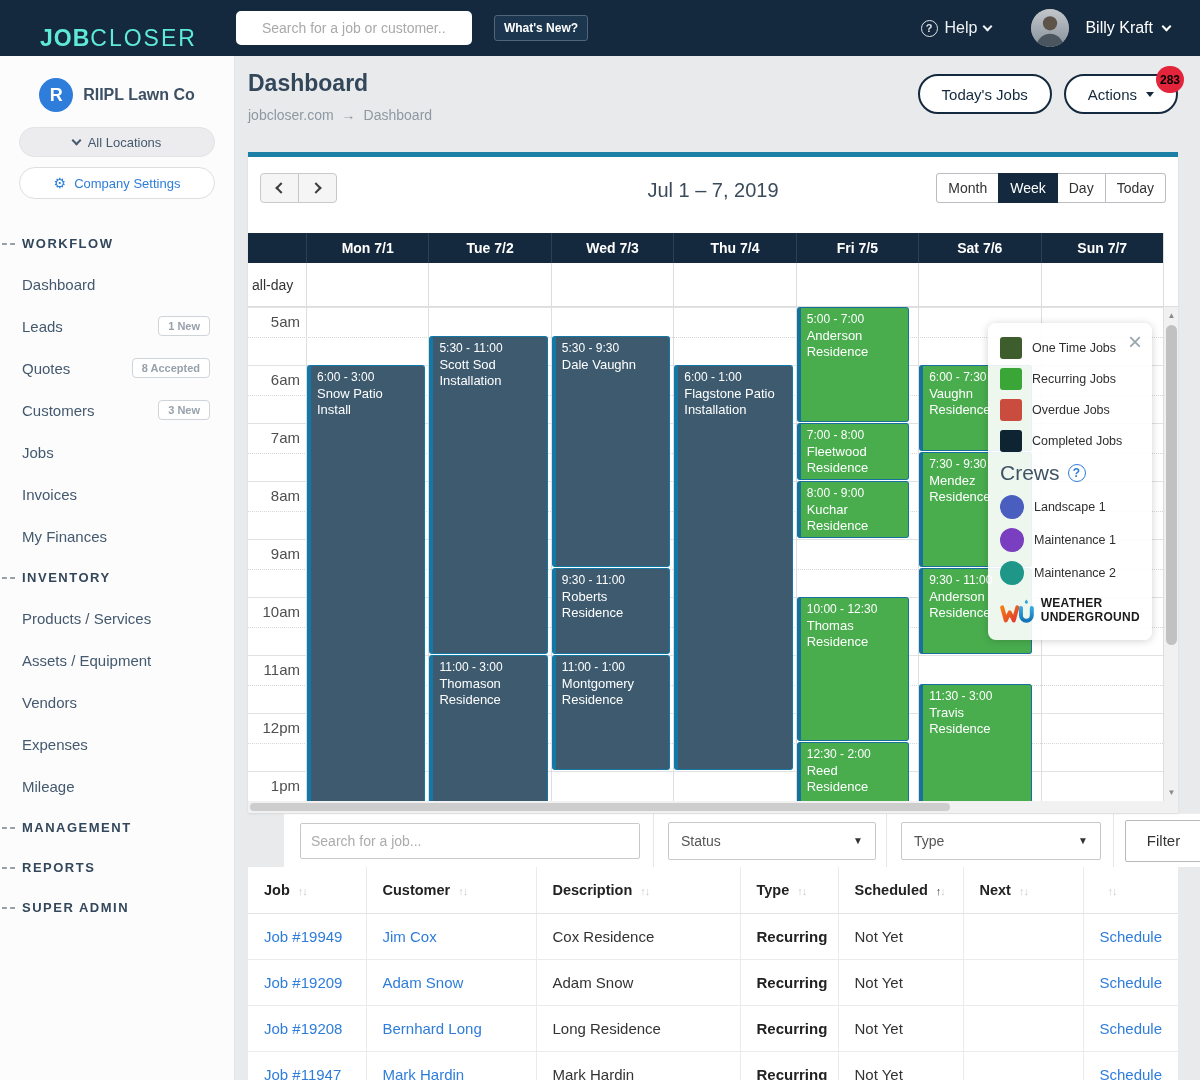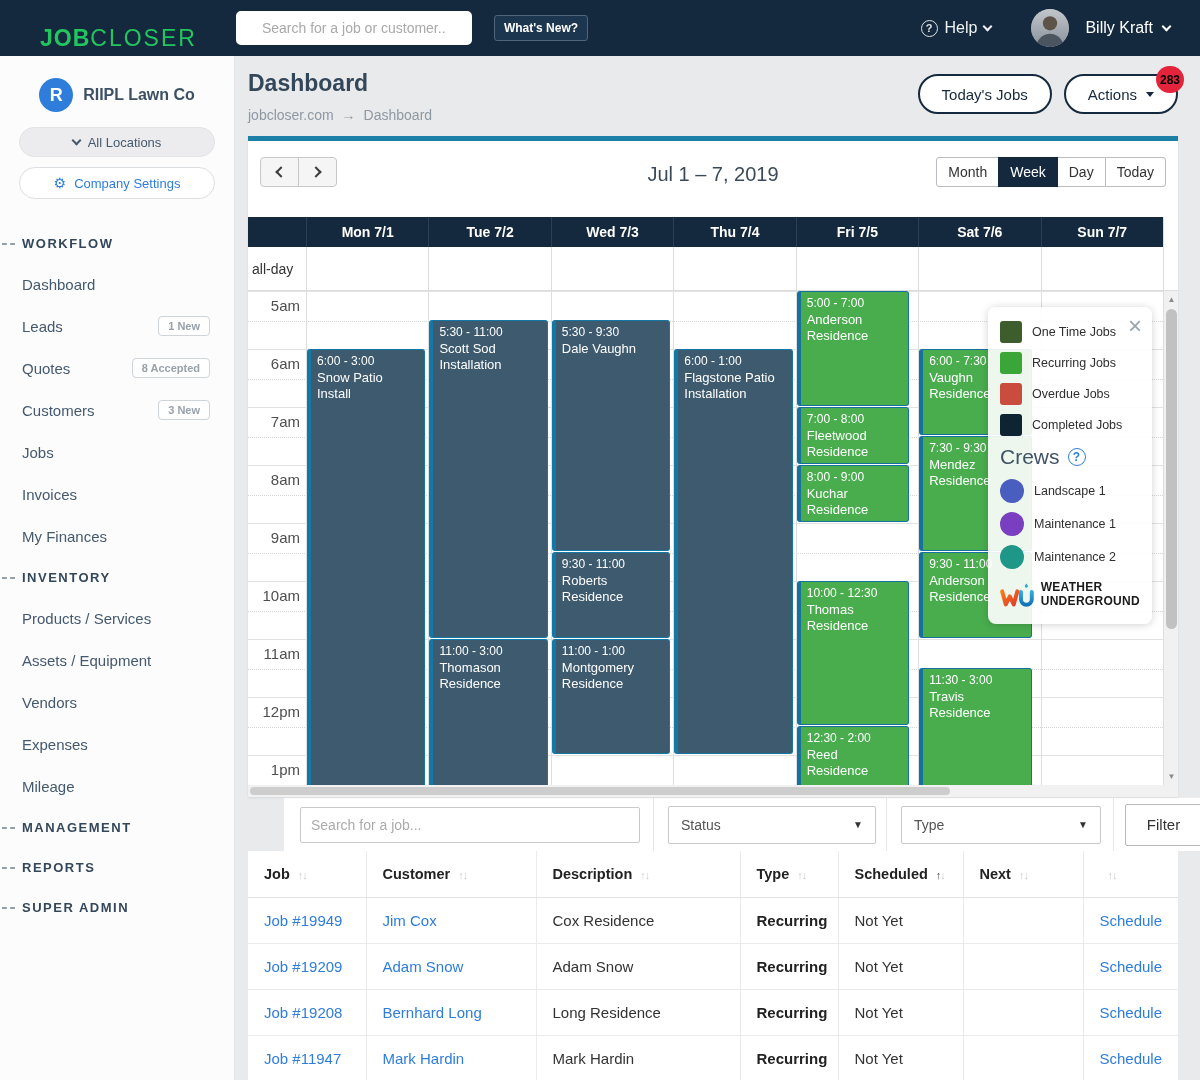--- a/index.html
+++ b/index.html
@@ -1,21 +1,21 @@
 <!DOCTYPE html>
 <html><head>
 <meta charset="utf-8">
 <style>
   * { margin:0; padding:0; box-sizing:border-box; }
   html,body { width:1200px; height:1080px; overflow:hidden; }
   body { font-family:"Liberation Sans", sans-serif; background:#e9eaeb; color:#33475b; position:relative; }
 
   
   .topbar { position:absolute; top:0; left:0; width:1200px; height:56px; background:#14293d; display:flex; align-items:center; z-index:50; }
-  .logo { margin-left:40px; color:#22c55e; font-size:23px; letter-spacing:1px; white-space:nowrap;margin-top:21px; }
+  .logo { margin-left:40px; color:#5eead4; font-size:23px; letter-spacing:1px; white-space:nowrap;margin-top:21px; }
   .logo b { font-weight:800; }
   .logo span.lt { font-weight:300; letter-spacing:2px; }
   .top-search { margin-left:39px; width:236px; height:34px; border:2px solid #fff; border-radius:5px; padding:0 24px; font-size:14px; color:#444; font-family:inherit; }
   .top-search::placeholder { color:#a9a9a9; }
   .whatsnew { margin-left:22px; background:#1d3650; border:1px solid #51647a; border-radius:3px; color:#fff; font-weight:bold; font-size:12px; padding:5px 9px; cursor:pointer; font-family:inherit; }
   .top-right { margin-left:auto; display:flex; align-items:center; padding-right:30px; }
   .help { display:flex; align-items:center; color:#eef2f5; font-size:16px; gap:7px; cursor:pointer; }
   .qcircle { width:17px; height:17px; border:1.5px solid #dfe5ea; border-radius:50%; display:inline-flex; align-items:center; justify-content:center; font-size:11px; font-weight:bold; color:#dfe5ea; }
   .chev { display:inline-block; width:7px; height:7px; border-right:2px solid currentColor; border-bottom:2px solid currentColor; transform:rotate(45deg); margin-top:-4px; }
   .avatar { width:38px; height:38px; border-radius:50%; margin:0 16px 0 40px; overflow:hidden; background:#9aa0a5; flex:none; }
@@ -41,21 +41,21 @@
   .page-head { height:66px; position:relative; }
   .page-title { font-size:23px; font-weight:bold; color:#33475b; padding-top:4px; }
   .breadcrumb { margin-top:10px; font-size:14px; color:#8d98a3; display:flex; gap:8px; align-items:center; }
   .breadcrumb .crumb { cursor:pointer; }
   .head-buttons { position:absolute; right:0; top:8px; display:flex; gap:12px; }
   .pill-btn { height:40px; background:#fff; border:2px solid #14293d; border-radius:21px; color:#14293d; font-size:15px; font-weight:500; padding:0 22px; display:flex; align-items:center; gap:9px; cursor:pointer; font-family:inherit; position:relative; }
   .caret { width:0; height:0; border-left:4.5px solid transparent; border-right:4.5px solid transparent; border-top:5.5px solid currentColor; display:inline-block; }
   .count-badge { position:absolute; top:-10px; right:-8px; min-width:27px; height:27px; border-radius:14px; background:#e3243b; color:#000000; font-size:12px; font-weight:bold; display:flex; align-items:center; justify-content:center; padding:0 4px; }
 
   
-  .cal-card { margin-top:4px; width:930px; background:#fff; box-shadow:0 1px 2px rgba(0,0,0,.08); position:relative; }
+  .cal-card { margin-top:20px; width:930px; background:#fff; box-shadow:0 1px 2px rgba(0,0,0,.08); position:relative; }
   .teal-bar { height:5px; background:#1c7fa5; }
   .cal-toolbar { height:76px; padding:16px 12px; display:flex; align-items:flex-start; position:relative; }
   .navgrp { display:flex; }
   .nav-btn { width:39px; height:30px; background:#f5f5f5; border:1px solid #c8c8c8; display:flex; align-items:center; justify-content:center; cursor:pointer; }
   .nav-btn:first-child { border-radius:4px 0 0 4px; }
   .nav-btn:last-child { border-radius:0 4px 4px 0; margin-left:-1px; }
   .arr { display:inline-block; width:8px; height:8px; border-right:2px solid #3d3d3d; border-bottom:2px solid #3d3d3d; }
   .arr.left { transform:rotate(135deg); margin-left:3px; }
   .arr.right { transform:rotate(-45deg); margin-right:3px; }
   .cal-title { position:absolute; left:50%; top:22px; transform:translateX(-50%); font-size:20px; color:#3b4a5a; }

